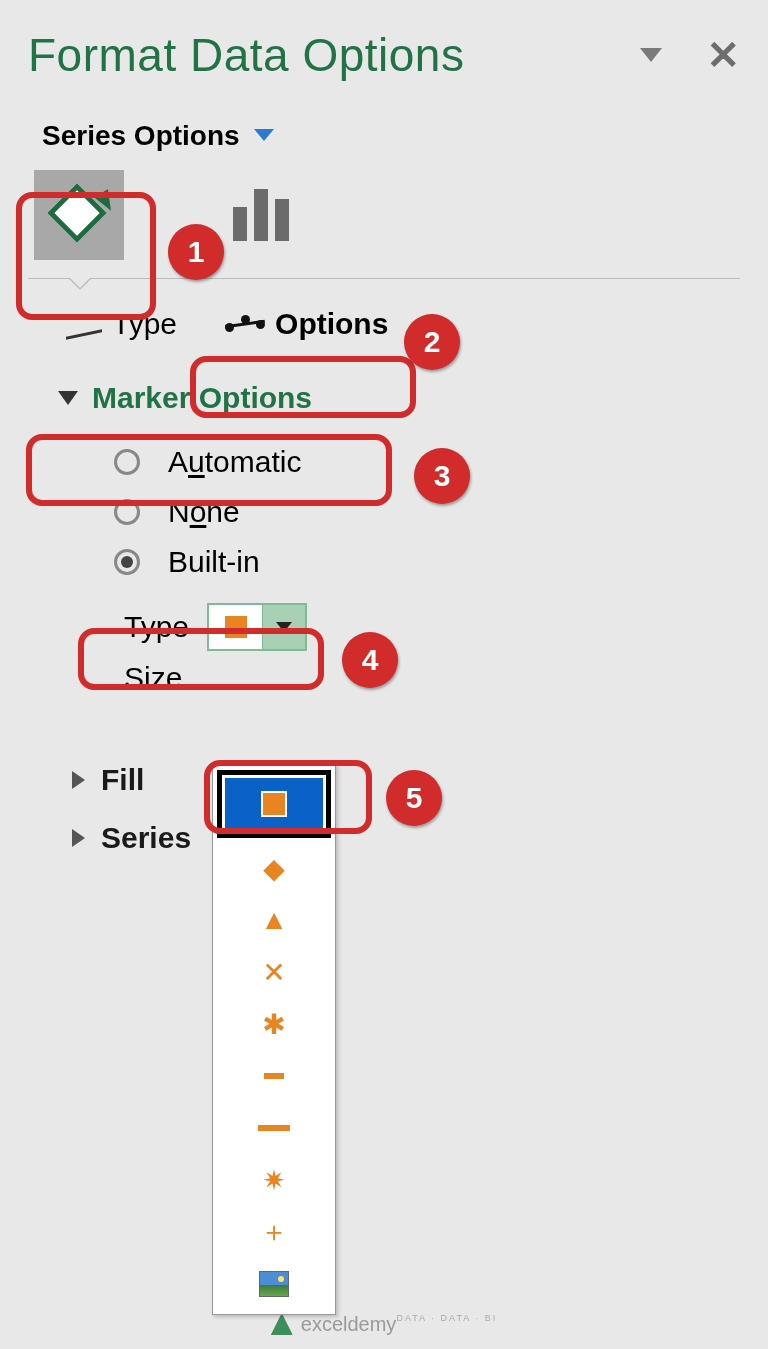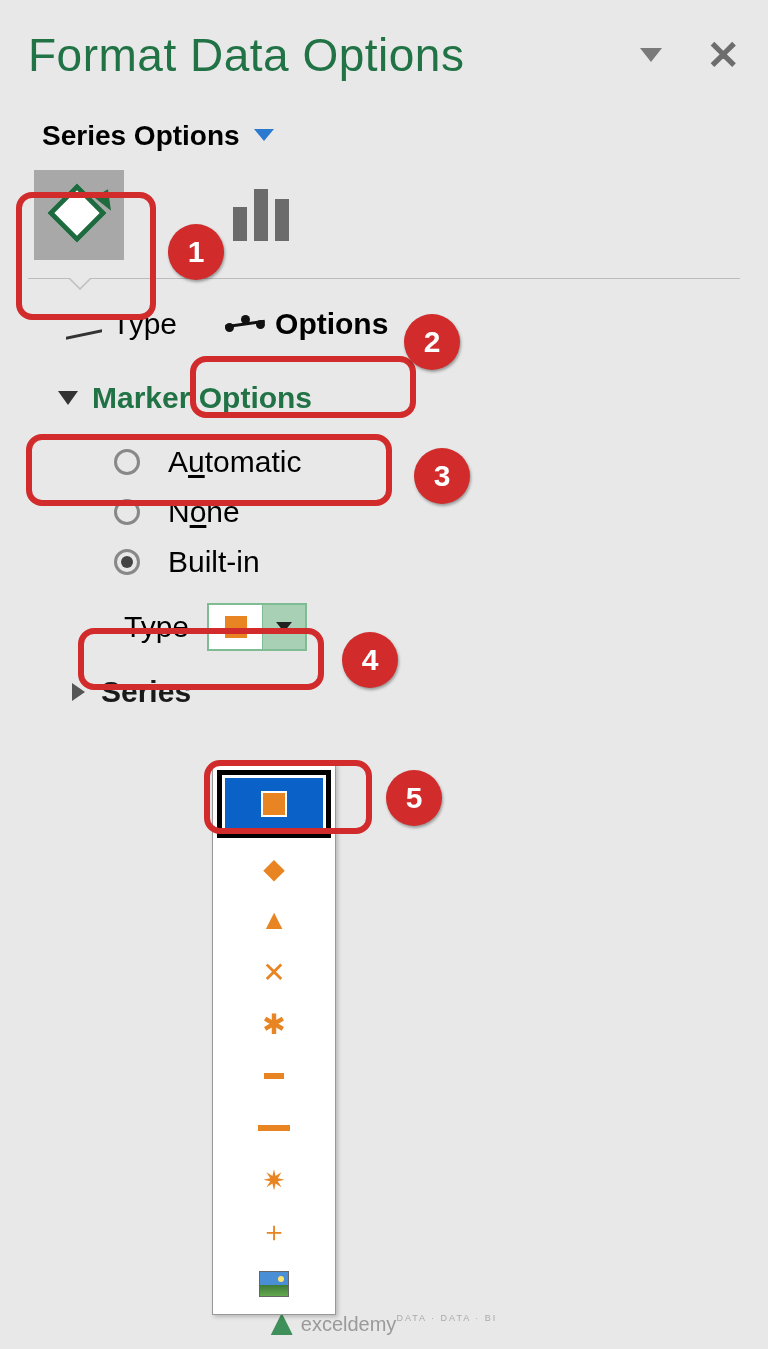--- a/index.html
+++ b/index.html
@@ -366,21 +366,28 @@
     <div class="type-select">
       <div class="type-preview">
           <div class="sq"></div>
         </div>
       <div class="type-caret">
           <div></div>
         </div>
     </div>
   </div>
 
-
+  <div class="field-row" style="margin-top:10px">
+    <span>Size</span>
+  </div>
+
+  <div class="fill-sec" style="margin-top:68px">
+    <span class="tri-right"></span>
+    <span>Fill</span>
+  </div>
   <div class="border-sec">
     <span class="tri-right"></span>
     <span>Series</span>
   </div>
 </div>
 
 <div class="dropdown-list">
   <div class="dd-highlight-wrap">
     <div class="dd-item selected">
         <div class="sq"></div>

